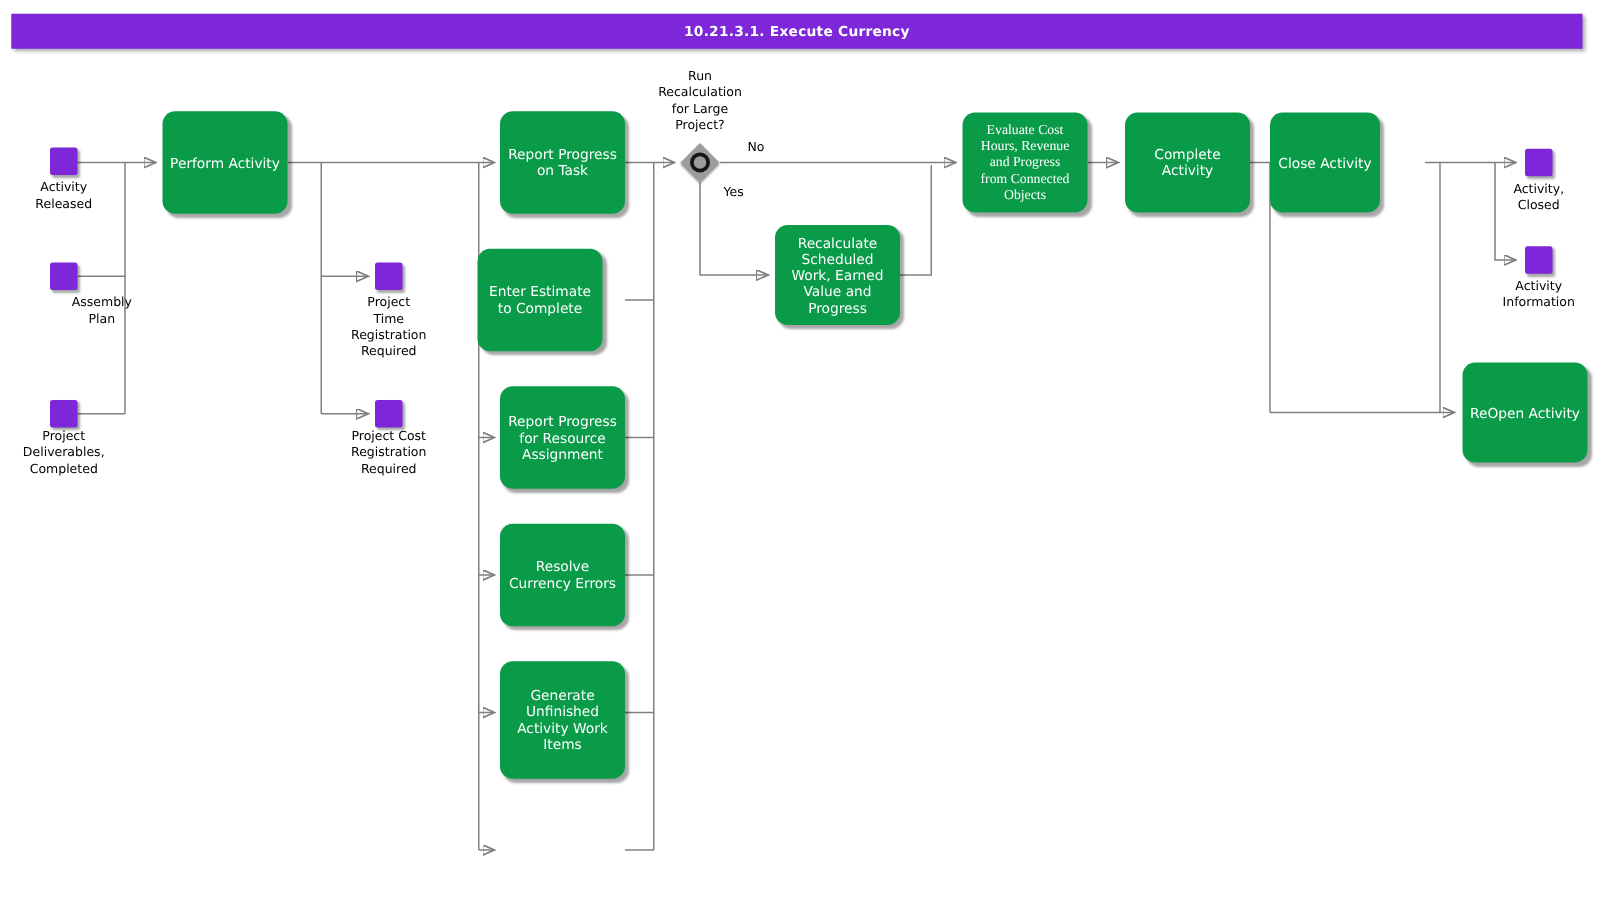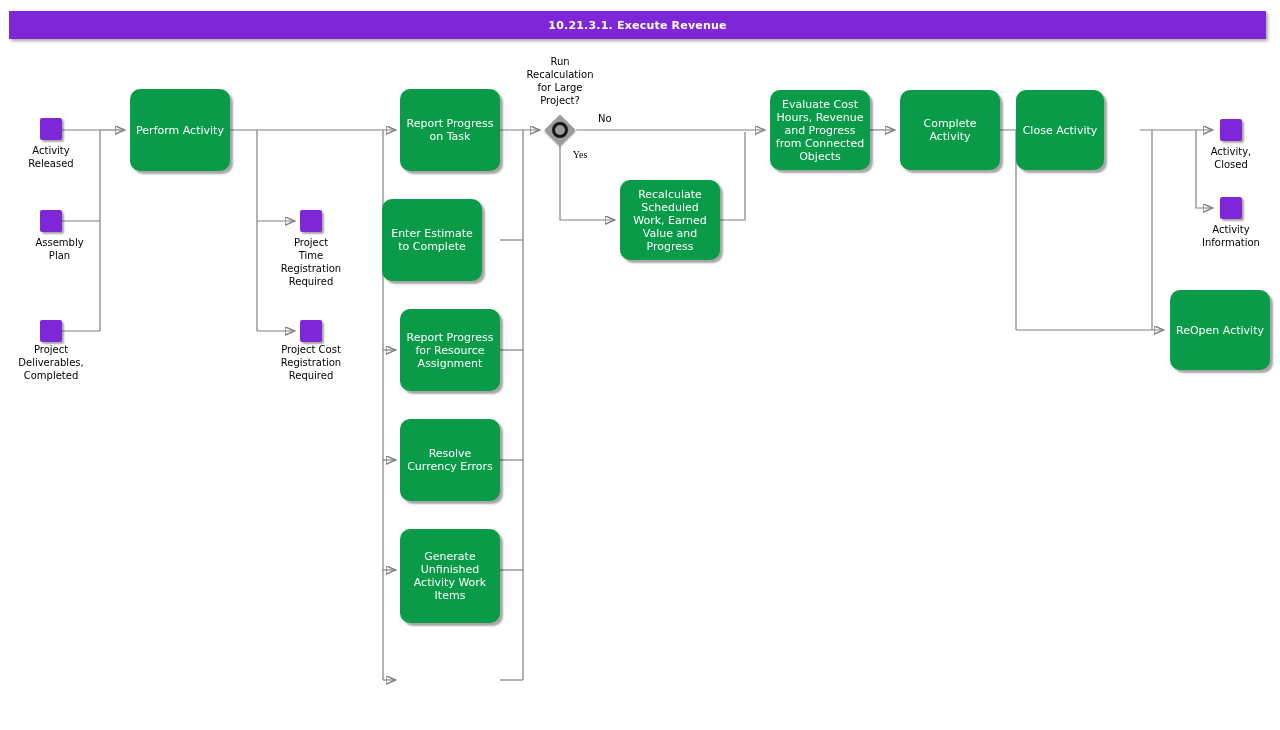--- a/index.html
+++ b/index.html
@@ -23,21 +23,21 @@
            transform:rotate(45deg);box-shadow:1px 1px 2px rgba(0,0,0,.45);}
   .dcircle{position:absolute;left:552px;top:122px;width:10px;height:10px;
            border:3px solid #161616;border-radius:50%;background:#9c9c9c;}
 </style>
 </head>
 <body>
 
 <div class="canvas">
 
   <div class="header">
-    <span>10.21.3.1. Execute Revenue</span>
+    <span>10.21.3.1. Execute Currency</span>
   </div>
 
   <svg class="connectors" width="1280" height="730">
     <defs>
       <marker id="arw" markerWidth="9" markerHeight="8" refX="7.5" refY="3.5" orient="auto">
         <path d="M0,0 L8,3.5 L0,7 z" fill="#808080" stroke="none"></path>
       </marker>
     </defs>
     <g>
       <path d="M62,130 H100"></path>
@@ -87,41 +87,41 @@
 Currency Errors</div>
   <div class="task" style="left:400px;top:529px;width:100px;height:94px;">Generate
 Unfinished
 Activity Work
 Items</div>
   <div class="task" style="left:620px;top:180px;width:100px;height:80px;">Recalculate
 Scheduled
 Work, Earned
 Value and
 Progress</div>
-  <div class="task" style="left:770px;top:90px;width:100px;height:80px;">Evaluate Cost
+  <div class="task" style="left:770px;top:90px;width:100px;height:80px;font-family:Liberation Serif, serif;">Evaluate Cost
 Hours, Revenue
 and Progress
 from Connected
 Objects</div>
   <div class="task" style="left:900px;top:90px;width:100px;height:80px;">Complete
 Activity</div>
   <div class="task" style="left:1016px;top:90px;width:88px;height:80px;">Close Activity</div>
   <div class="task" style="left:1170px;top:290px;width:100px;height:80px;">ReOpen Activity</div>
 
   <div class="event" style="left:40px;top:118px;"></div>
   <div class="event" style="left:40px;top:210px;"></div>
   <div class="event" style="left:40px;top:320px;"></div>
   <div class="event" style="left:300px;top:210px;"></div>
   <div class="event" style="left:300px;top:320px;"></div>
   <div class="event" style="left:1220px;top:119px;"></div>
   <div class="event" style="left:1220px;top:197px;"></div>
 
   <div class="elabel" style="left:1px;top:144px;width:100px;">Activity
 Released</div>
-  <div class="elabel" style="left:1px;top:236px;width:117px;">Assembly
+  <div class="elabel" style="left:1px;top:236px;width:117px;padding-left:22px;">Assembly
 Plan</div>
   <div class="elabel" style="left:1px;top:343px;width:100px;">Project
 Deliverables,
 Completed</div>
   <div class="elabel" style="left:261px;top:236px;width:100px;">Project
 Time
 Registration
 Required</div>
   <div class="elabel" style="left:261px;top:343px;width:100px;">Project Cost
 Registration
@@ -131,15 +131,15 @@
   <div class="elabel" style="left:1171px;top:223px;width:120px;">Activity
 Information</div>
 
   <div class="diamond"></div>
   <div class="dcircle"></div>
   <div class="elabel" style="left:495px;top:55px;width:130px;">Run
 Recalculation
 for Large
 Project?</div>
   <div class="elabel" style="left:598px;top:112px;width:30px;text-align:left;">No</div>
-  <div class="elabel" style="left:565px;top:148px;width:30px;text-align:center;font-family:Liberation Serif, serif;">Yes</div>
+  <div class="elabel" style="left:565px;top:148px;width:30px;text-align:right;">Yes</div>
 
 </div>
 
 </body></html>

